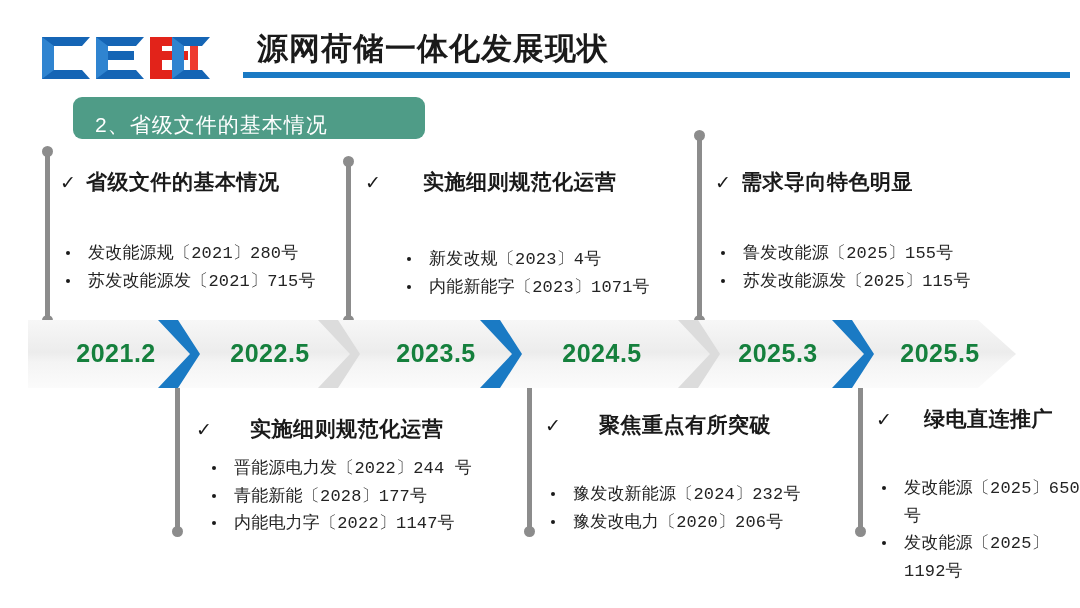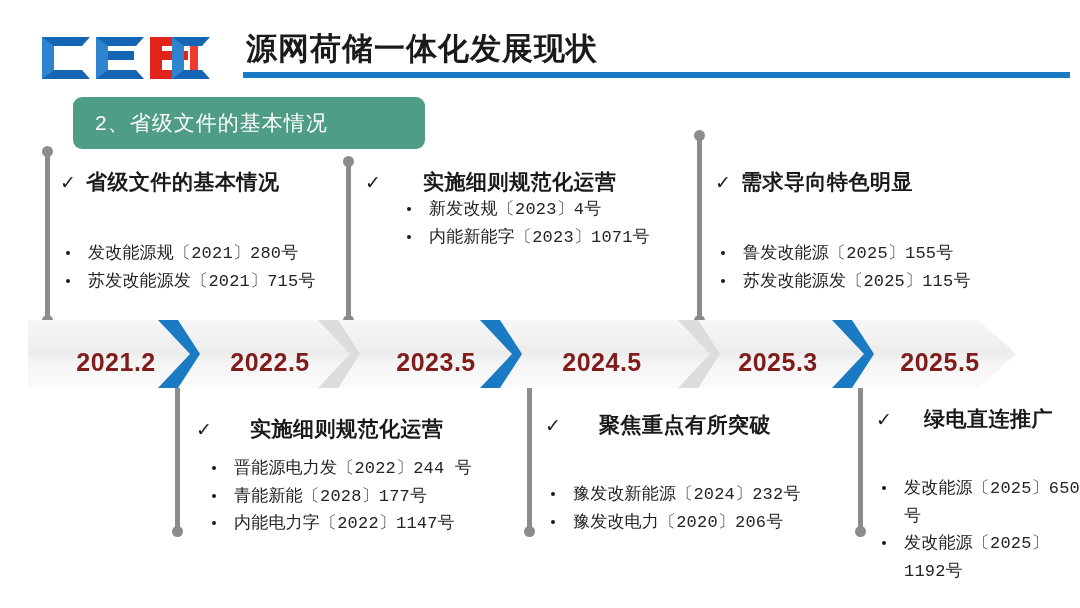--- a/index.html
+++ b/index.html
@@ -21,21 +21,21 @@
   
   .logo {
     position: absolute;
     left: 38px;
     top: 27px;
     width: 168px;
     height: 62px;
   }
   .title {
     position: absolute;
-    left: 246px;
+    left: 257px;
     top: 28px;
     font-size: 31px;
     font-weight: bold;
     color: #1a1a1a;
     letter-spacing: 1px;
     white-space: nowrap;
   }
   .title-rule {
     position: absolute;
     left: 243px;
@@ -44,25 +44,25 @@
     height: 6px;
     background: #1a7ac4;
   }
 
   
   .section-banner {
     position: absolute;
     left: 73px;
     top: 97px;
     width: 352px;
-    height: 52px;
+    height: 42px;
     background: #4f9c87;
     border-radius: 9px;
     display: flex;
-    align-items: center;
+    align-items: flex-end;
     box-sizing: border-box;
     padding-left: 22px;
   }
   .section-banner-label {
     color: #ffffff;
     font-size: 21px;
     letter-spacing: 1px;
     white-space: nowrap;
   }
 
@@ -86,24 +86,24 @@
   .chevron {
     position: absolute;
     top: 0;
     width: 46px;
     height: 68px;
   }
   .chevron svg { display: block; }
 
   .year {
     position: absolute;
-    top: 28px;
+    top: 19px;
     font-size: 25px;
     font-weight: bold;
-    color: #7f1d1d;
+    color: #15803d;
     letter-spacing: 0.5px;
     text-align: center;
     width: 120px;
   }
 
   
   .connector {
     position: absolute;
     width: 5px;
     background: #8c8c8c;
@@ -217,21 +217,21 @@
       <li><span class="dot"></span><span>发改能源规〔2021〕280号</span></li>
       <li style="width:240px;"><span class="dot"></span><span>苏发改能源发〔2021〕715号</span></li>
     </ul>
   </div>
 
   <div class="block" style="left:365px; top:168px; width:300px;">
     <div class="block-head">
       <span class="check">✓</span>
       <span class="block-title" style="margin-left:32px;">实施细则规范化运营</span>
     </div>
-    <ul class="bullets" style="margin-left:36px;">
+    <ul class="bullets" style="margin-top:50px; margin-left:36px;">
       <li><span class="dot"></span><span>新发改规〔2023〕4号</span></li>
       <li><span class="dot"></span><span>内能新能字〔2023〕1071号</span></li>
     </ul>
   </div>
 
   <div class="block" style="left:715px; top:168px; width:310px;">
     <div class="block-head">
       <span class="check">✓</span>
       <span class="block-title">需求导向特色明显</span>
     </div>

